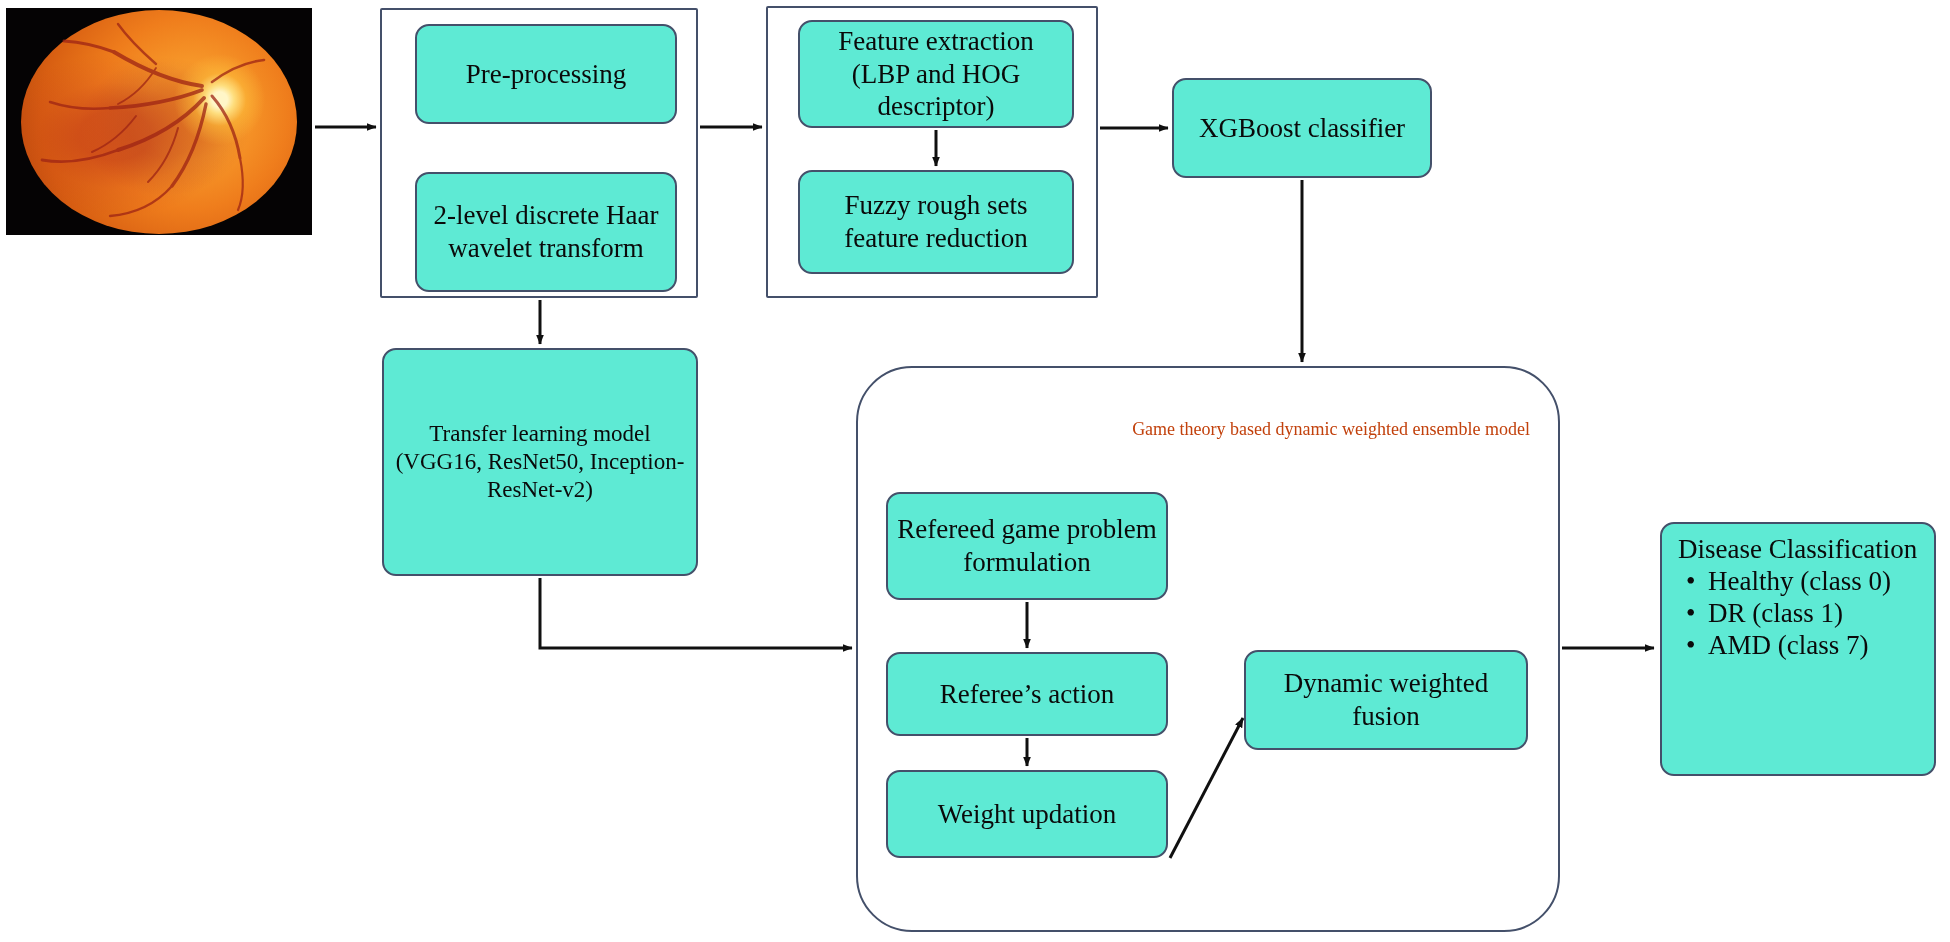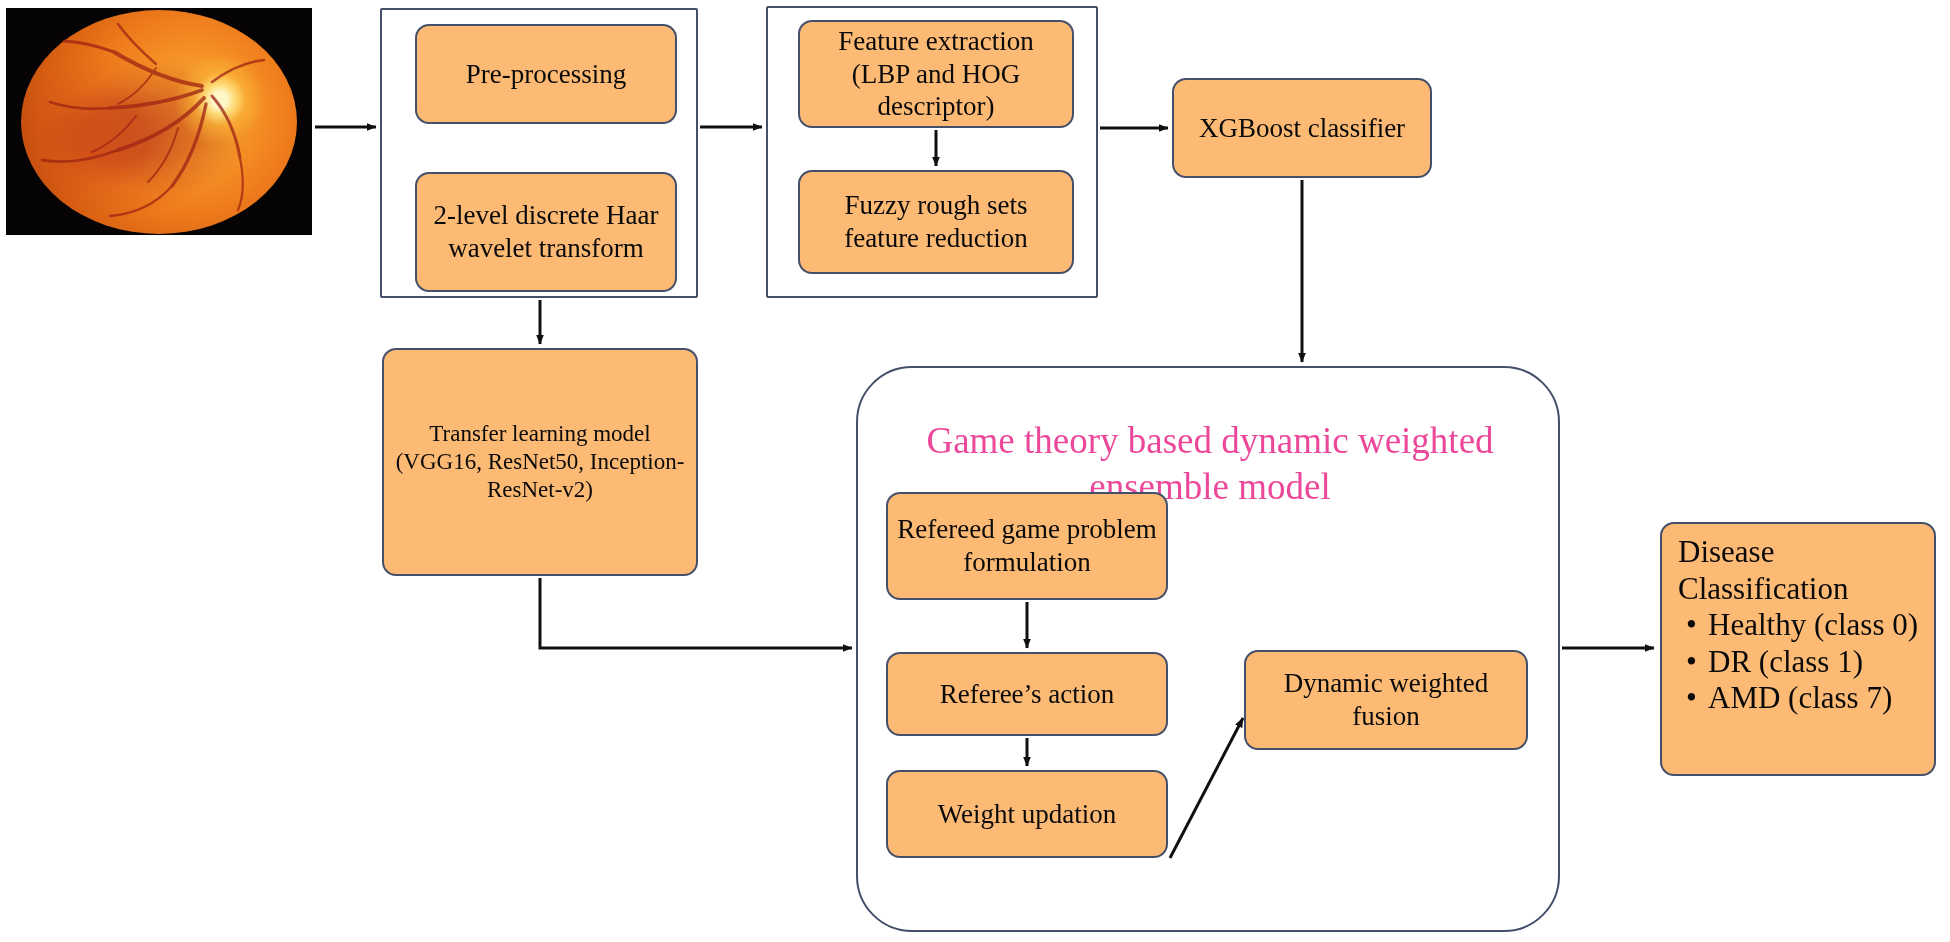--- a/index.html
+++ b/index.html
@@ -39,21 +39,21 @@
       radial-gradient(ellipse at 34% 56%, rgba(176,30,22,0.42) 0 14%, rgba(190,45,25,0.16) 30%, rgba(200,60,30,0) 46%),
       radial-gradient(ellipse at 52% 52%, rgba(150,20,18,0.20) 0 18%, rgba(170,30,20,0) 42%),
       radial-gradient(circle at 62% 46%, #f7992a 0 22%, #ef7d1c 46%, #d85f12 72%, #a83c08 100%);
   }
   
   .node {
     position: absolute;
     box-sizing: border-box;
     border: 2.2px solid #44506a;
     border-radius: 14px;
-    background: #fdba74;
+    background: #5eead4;
     display: flex;
     align-items: center;
     justify-content: center;
     text-align: center;
     color: #0a0a0a;
     font-size: 27px;
     line-height: 1.22;
     padding: 2px 6px;
   }
   
@@ -67,31 +67,31 @@
   
   .group-round {
     position: absolute;
     box-sizing: border-box;
     border: 2.2px solid #44506a;
     border-radius: 56px;
     background: transparent;
   }
   .group-title {
     position: absolute;
-    color: #ec4899;
-    font-size: 37px;
+    color: #c2410c;
+    font-size: 18px;
     line-height: 1.25;
-    text-align: center;
+    text-align: right;
   }
   
   .node.bulleted {
     display: block;
     text-align: left;
     padding: 10px 14px 10px 16px;
-    font-size: 31px;
+    font-size: 27px;
   }
   .node.bulleted .head {
     display: block;
     line-height: 1.18;
   }
   .node.bulleted ul {
     margin: 0;
     padding: 0 0 0 30px;
     list-style: none;
   }

